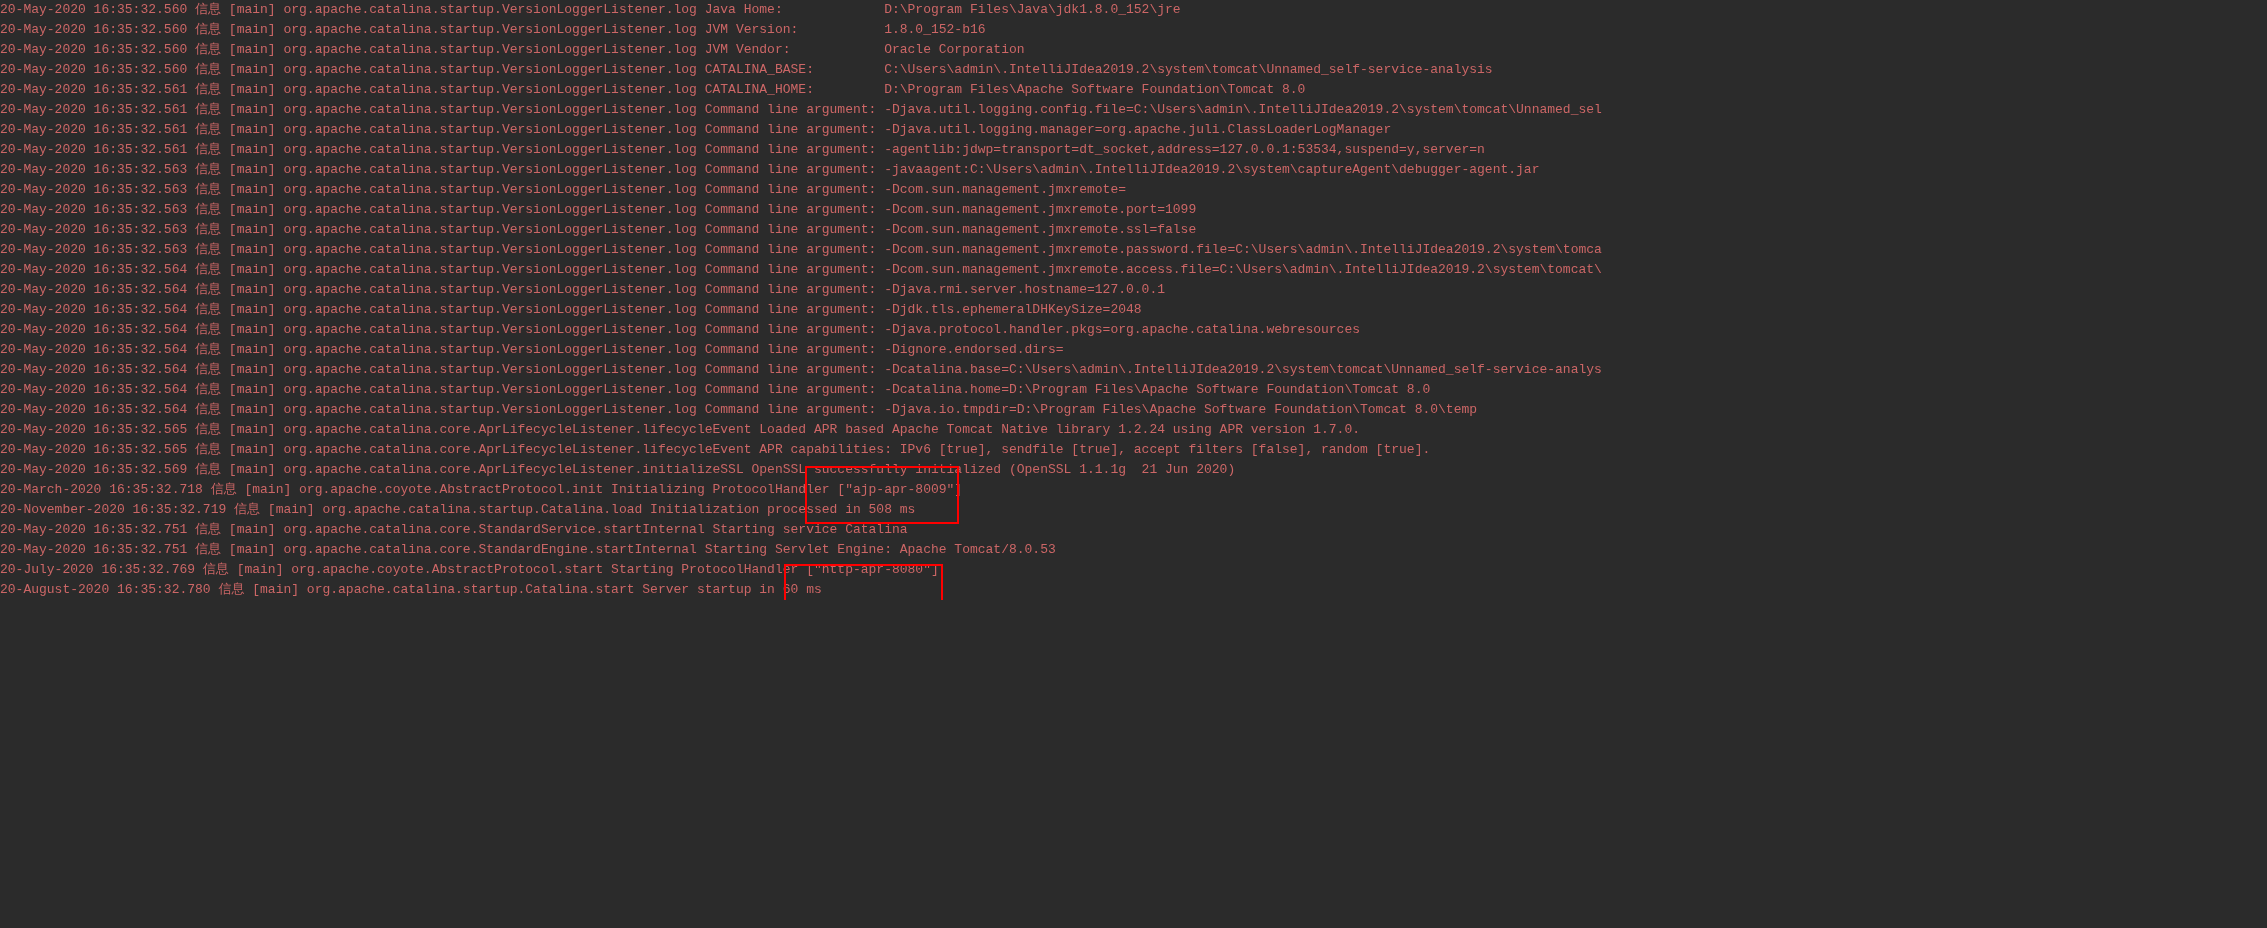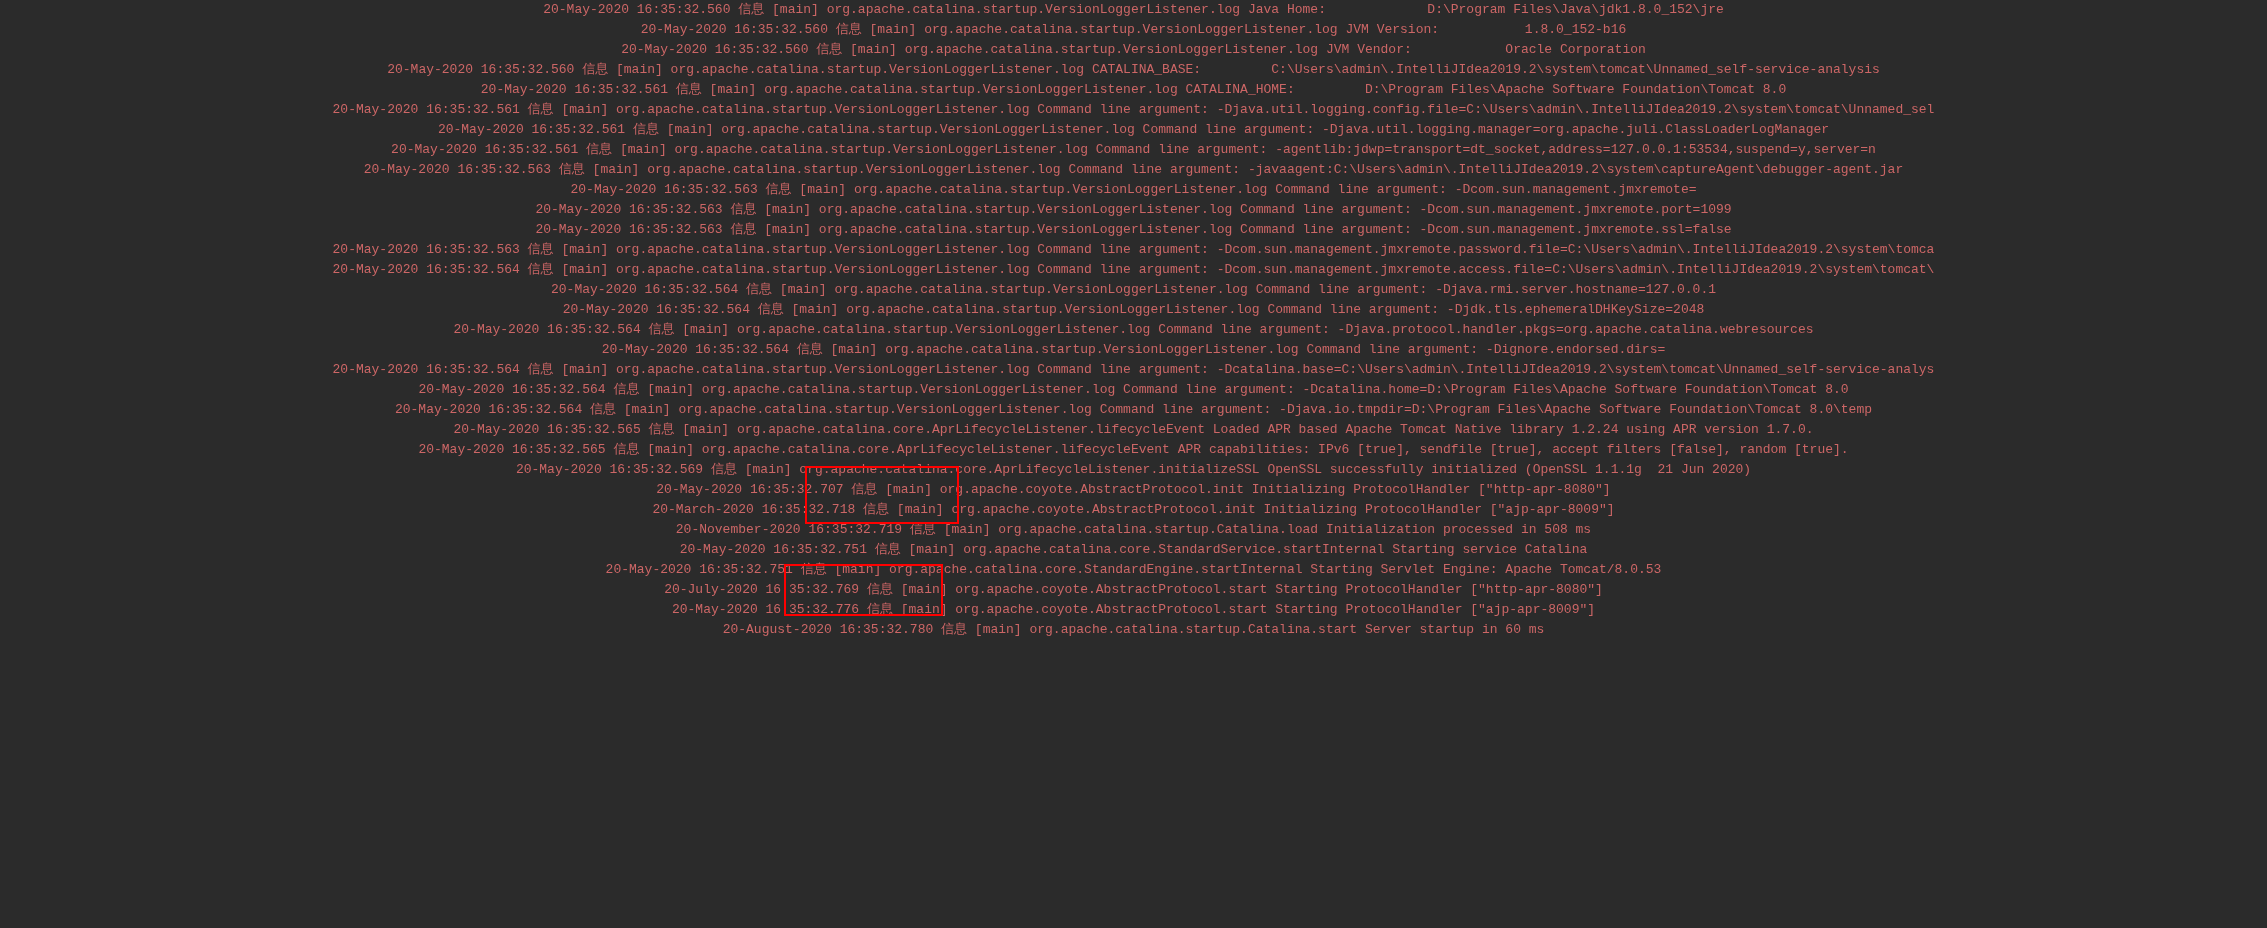--- a/index.html
+++ b/index.html
@@ -13,21 +13,20 @@
     overflow-x: auto;
     white-space: nowrap;
   }
   .log-container {
     padding: 0;
     position: relative;
   }
   .log-line {
     white-space: pre;
     color: #cc6666;
-    text-align: center;
   }
   .highlight-box {
     position: absolute;
     border: 2px solid #ff0000;
     pointer-events: none;
     background: transparent;
   }
 </style>
 </head>
 <body>
@@ -50,23 +49,21 @@
     <div class="log-line">20-May-2020 16:35:32.564 信息 [main] org.apache.catalina.startup.VersionLoggerListener.log Command line argument: -Djava.rmi.server.hostname=127.0.0.1</div>
     <div class="log-line">20-May-2020 16:35:32.564 信息 [main] org.apache.catalina.startup.VersionLoggerListener.log Command line argument: -Djdk.tls.ephemeralDHKeySize=2048</div>
     <div class="log-line">20-May-2020 16:35:32.564 信息 [main] org.apache.catalina.startup.VersionLoggerListener.log Command line argument: -Djava.protocol.handler.pkgs=org.apache.catalina.webresources</div>
     <div class="log-line">20-May-2020 16:35:32.564 信息 [main] org.apache.catalina.startup.VersionLoggerListener.log Command line argument: -Dignore.endorsed.dirs=</div>
     <div class="log-line">20-May-2020 16:35:32.564 信息 [main] org.apache.catalina.startup.VersionLoggerListener.log Command line argument: -Dcatalina.base=C:\Users\admin\.IntelliJIdea2019.2\system\tomcat\Unnamed_self-service-analys</div>
     <div class="log-line">20-May-2020 16:35:32.564 信息 [main] org.apache.catalina.startup.VersionLoggerListener.log Command line argument: -Dcatalina.home=D:\Program Files\Apache Software Foundation\Tomcat 8.0</div>
     <div class="log-line">20-May-2020 16:35:32.564 信息 [main] org.apache.catalina.startup.VersionLoggerListener.log Command line argument: -Djava.io.tmpdir=D:\Program Files\Apache Software Foundation\Tomcat 8.0\temp</div>
     <div class="log-line">20-May-2020 16:35:32.565 信息 [main] org.apache.catalina.core.AprLifecycleListener.lifecycleEvent Loaded APR based Apache Tomcat Native library 1.2.24 using APR version 1.7.0.</div>
     <div class="log-line">20-May-2020 16:35:32.565 信息 [main] org.apache.catalina.core.AprLifecycleListener.lifecycleEvent APR capabilities: IPv6 [true], sendfile [true], accept filters [false], random [true].</div>
     <div class="log-line">20-May-2020 16:35:32.569 信息 [main] org.apache.catalina.core.AprLifecycleListener.initializeSSL OpenSSL successfully initialized (OpenSSL 1.1.1g  21 Jun 2020)</div>
-    <div class="log-line">20-May-2020 16:35:32.707 信息 [main] org.apache.coyote.AbstractProtocol.init Initializing ProtocolHandler ["http-apr-8080"]</div>
     <div class="log-line">20-March-2020 16:35:32.718 信息 [main] org.apache.coyote.AbstractProtocol.init Initializing ProtocolHandler ["ajp-apr-8009"]</div>
     <div class="log-line">20-November-2020 16:35:32.719 信息 [main] org.apache.catalina.startup.Catalina.load Initialization processed in 508 ms</div>
     <div class="log-line">20-May-2020 16:35:32.751 信息 [main] org.apache.catalina.core.StandardService.startInternal Starting service Catalina</div>
     <div class="log-line">20-May-2020 16:35:32.751 信息 [main] org.apache.catalina.core.StandardEngine.startInternal Starting Servlet Engine: Apache Tomcat/8.0.53</div>
     <div class="log-line">20-July-2020 16:35:32.769 信息 [main] org.apache.coyote.AbstractProtocol.start Starting ProtocolHandler ["http-apr-8080"]</div>
-    <div class="log-line">20-May-2020 16:35:32.776 信息 [main] org.apache.coyote.AbstractProtocol.start Starting ProtocolHandler ["ajp-apr-8009"]</div>
     <div class="log-line">20-August-2020 16:35:32.780 信息 [main] org.apache.catalina.startup.Catalina.start Server startup in 60 ms</div>
     <div class="highlight-box" style="top: 466px; left: 805px; width: 150px; height: 54px;"></div>
     <div class="highlight-box" style="top: 564px; left: 784px; width: 155px; height: 48px;"></div>
   </div>
 
 </body></html>

